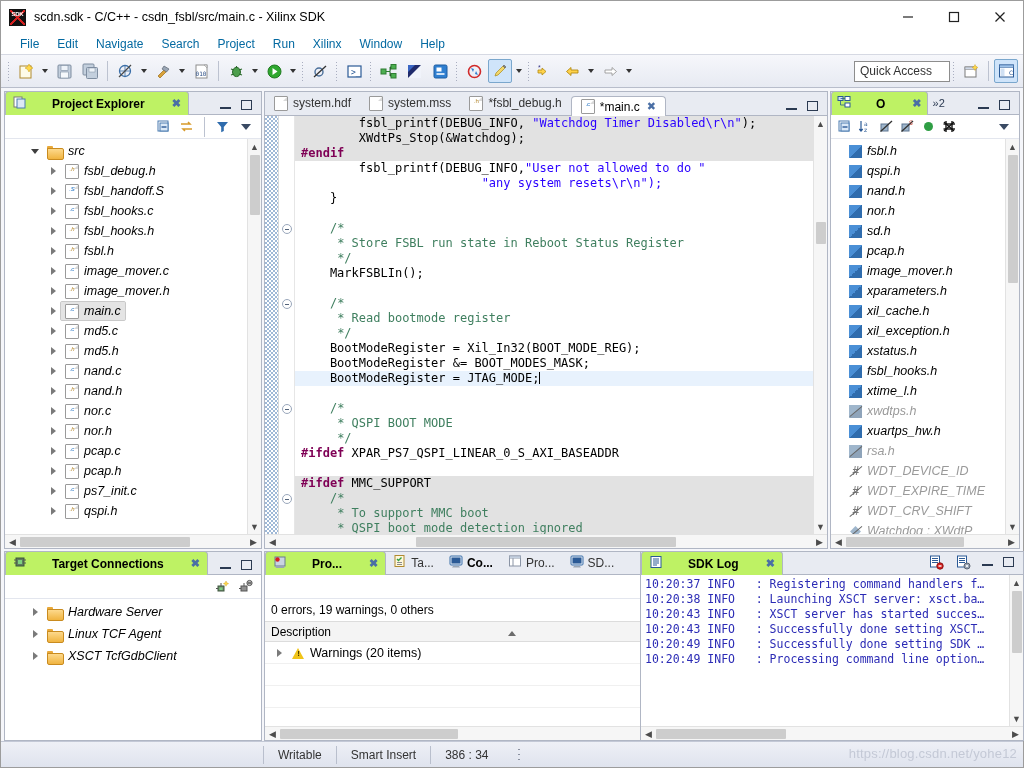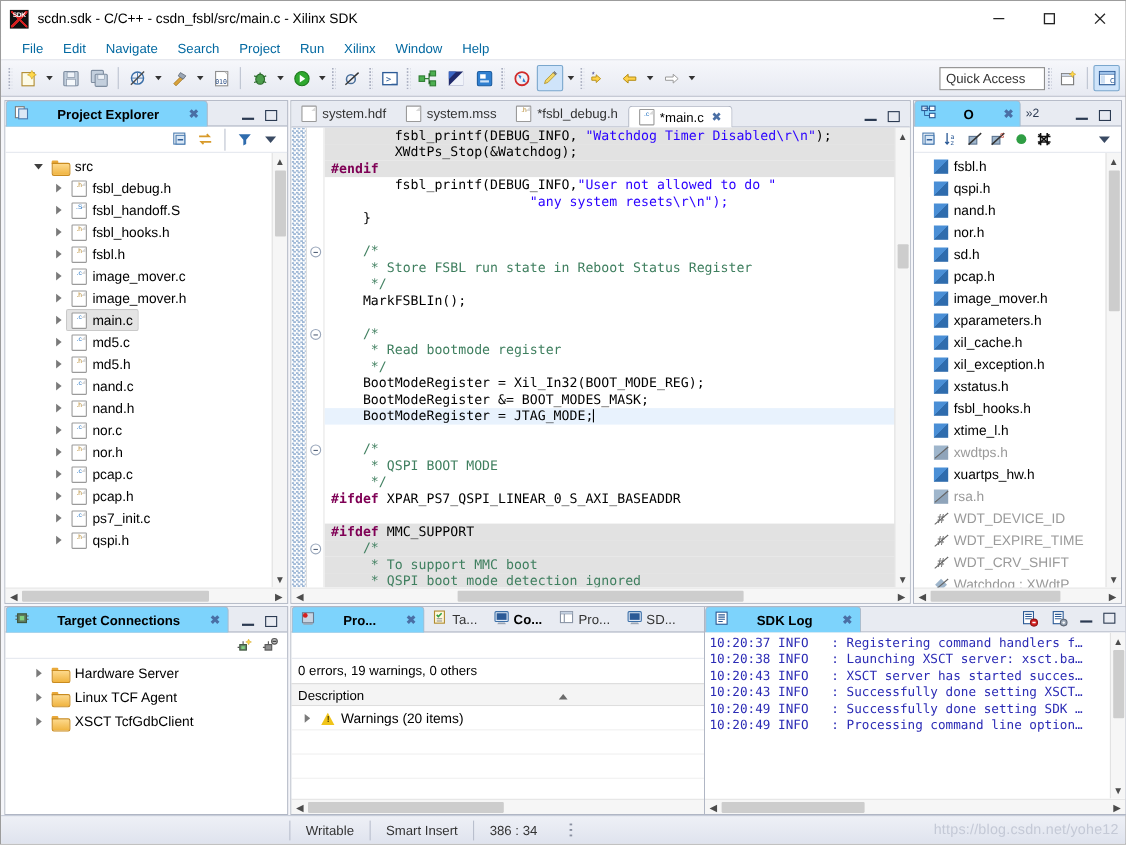--- a/index.html
+++ b/index.html
@@ -153,21 +153,21 @@
     position: relative;
     border-bottom: 1px solid #b0b6c4;
   }
   .vtab {
     display: flex; align-items: center; gap: 4px;
     height: 23px; padding: 0 7px;
     font-size: 12px; color: #333;
     border-right: 1px solid transparent;
   }
   .vtab.sel {
-    background: #7dd3fc;
+    background: #bef264;
     border-top: 1px solid #b0b6c4;
     border-left: 1px solid #b0b6c4;
     border-right: 1px solid #b0b6c4;
     border-top-left-radius: 4px; border-top-right-radius: 4px;
     margin-bottom: -1px;
     font-weight: bold; color: #000;
     height: 24px;
     gap: 25px;
   }
   .vtab .tlabel { white-space: nowrap; }
@@ -204,20 +204,21 @@
     background: #ffffff;
   }
 
   
   .tree { padding: 2px 0 0 0; }
   .trow {
     display: flex; align-items: center;
     height: 20px; padding-left: 4px;
     font-size: 12.5px; color: #000;
     white-space: nowrap;
+    font-style: italic;
   }
   .trow.selected .tlabel-box { background: #e4e4e4; outline: 1px solid #c9c9c9; }
   .twist {
     width: 16px; flex: 0 0 16px;
     display: flex; align-items: center; justify-content: center;
     color: #5a5a5a; font-size: 10px;
   }
   .twist.open::after {
     content:""; width:0;height:0;
     border-left:4px solid transparent; border-right:4px solid transparent;
@@ -758,20 +759,27 @@
                 <span class="tlabel-box">
                   <span class="fico h"></span>
                   <span>fsbl_debug.h</span>
                 </span>
               </div>
               <div class="trow ">
                 <span class="twist closed" style="margin-left:36px"></span>
                 <span class="tlabel-box">
                   <span class="fico s"></span>
                   <span>fsbl_handoff.S</span>
+                </span>
+              </div>
+              <div class="trow ">
+                <span class="twist closed" style="margin-left:36px"></span>
+                <span class="tlabel-box">
+                  <span class="fico c"></span>
+                  <span>fsbl_hooks.c</span>
                 </span>
               </div>
               <div class="trow ">
                 <span class="twist closed" style="margin-left:36px"></span>
                 <span class="tlabel-box">
                   <span class="fico h"></span>
                   <span>fsbl_hooks.h</span>
                 </span>
               </div>
               <div class="trow ">

